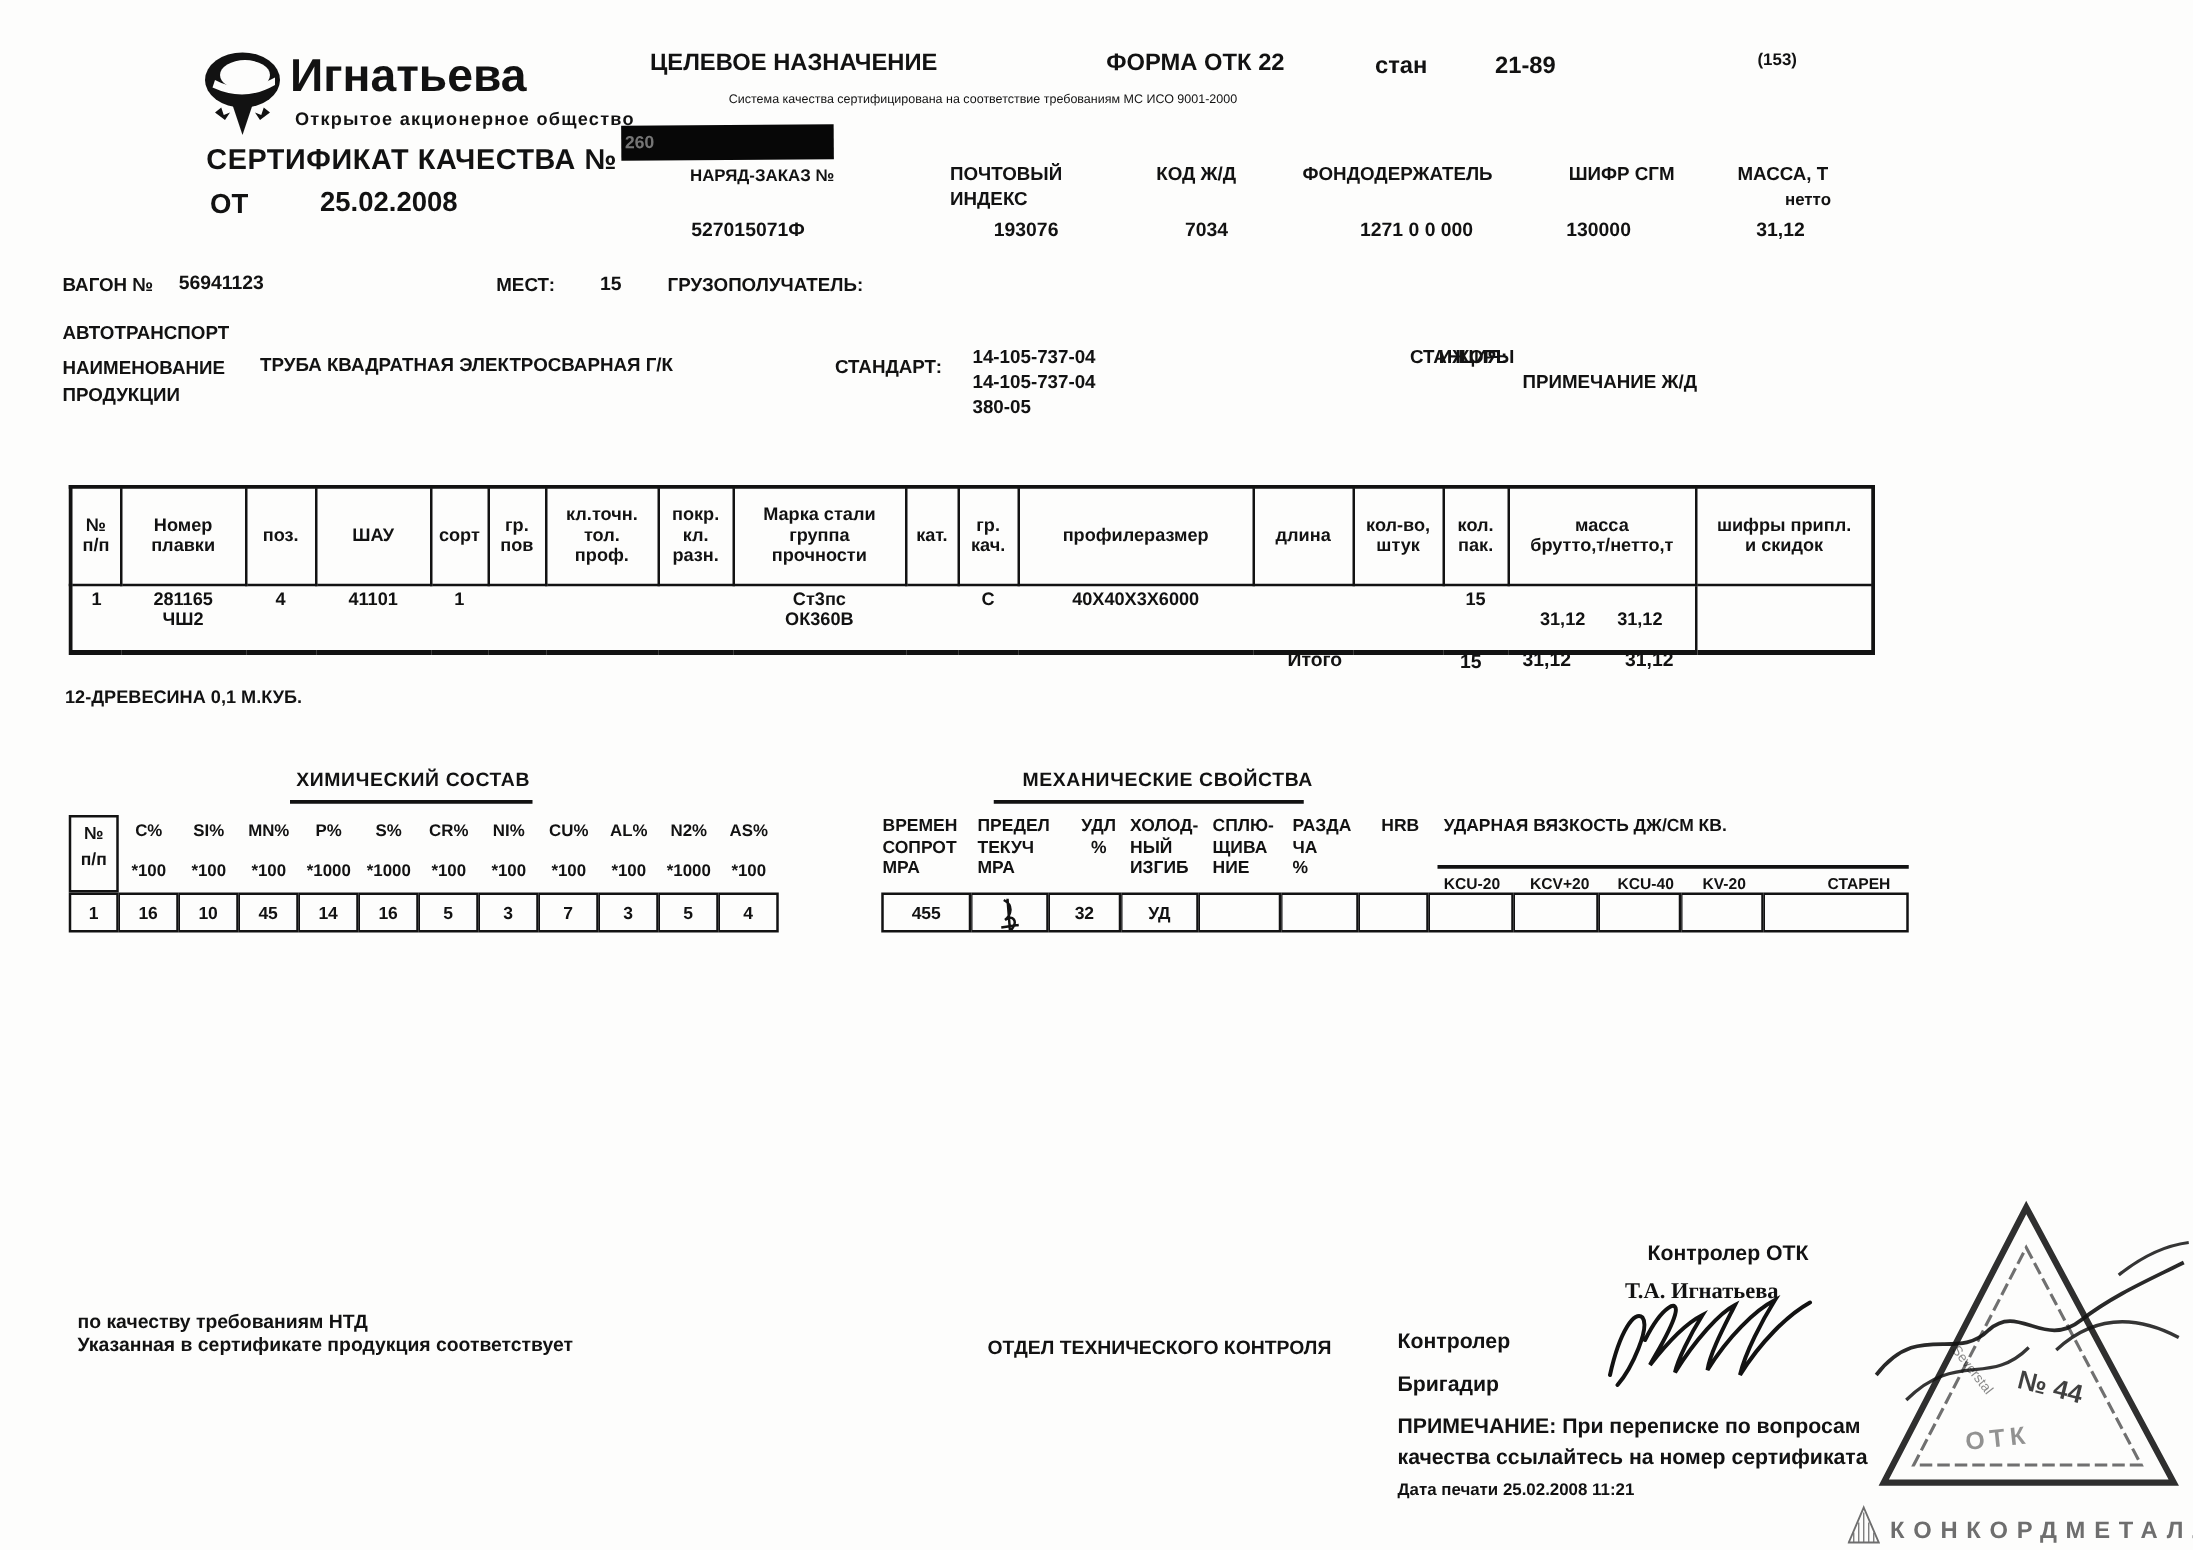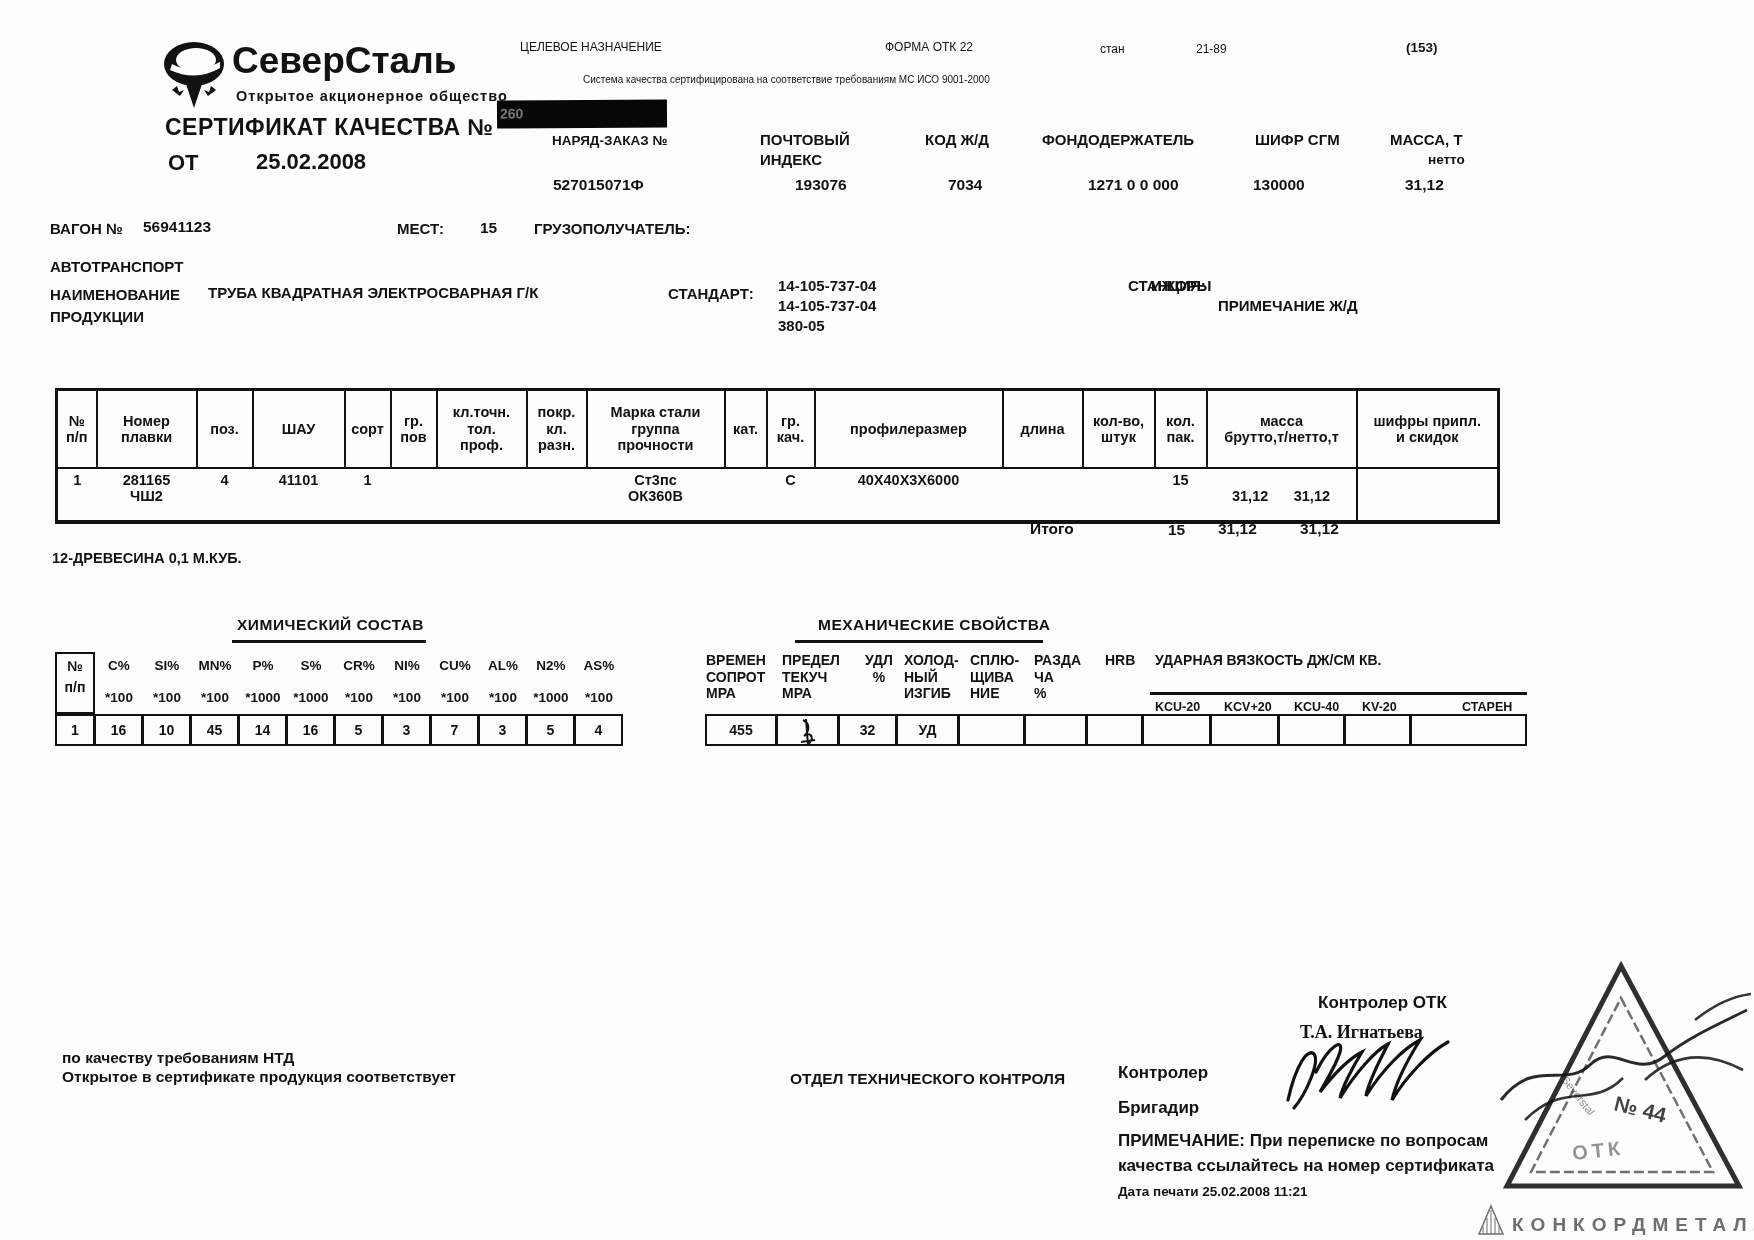--- a/index.html
+++ b/index.html
@@ -13,21 +13,21 @@
   }
   .abs { position:absolute; }
   .pre { white-space:pre-line; }
   .ctr { text-align:center; }
 
   
   .logo-text    { font-size:37px; font-weight:bold; letter-spacing:0; }
   .logo-sub     { font-size:14.5px; font-weight:bold; letter-spacing:1px; }
   .cert-title   { font-size:23px; font-weight:bold; letter-spacing:.5px; }
   .cert-date    { font-size:22px; font-weight:bold; }
-  .hdr-label    { font-size:12px; font-weight:normal; }
+  .hdr-label    { font-size:19px; font-weight:bold; }
   .hdr-small    { font-size:13.5px; font-weight:bold; }
   .iso-line     { font-size:10px; font-weight:normal; }
   .redact       { background:#070707; transform:rotate(-.4deg); }
   .redact span  { color:#cfcfcf; font-size:14px; font-weight:bold; opacity:.55; padding-left:3px; }
 
   .field-label  { font-size:15px; font-weight:bold; line-height:1.3; }
   .field-value  { font-size:15.5px; font-weight:bold;text-align:center; }
 
   
   table.main {
@@ -85,21 +85,21 @@
 <body>
 
 <svg class="abs" style="left:158px;top:38px" width="72" height="72" viewBox="0 0 72 72">
   <ellipse cx="36" cy="26" rx="30" ry="22" fill="#121212"></ellipse>
   <ellipse cx="38" cy="22" rx="20" ry="12" fill="#fdfdfc"></ellipse>
   <path d="M14,26 Q36,38 62,24 L62,30 Q38,44 12,32 Z" fill="#fdfdfc"></path>
   <path d="M28,46 L44,46 L36,70 Z" fill="#121212"></path>
   <path d="M14,52 l5,-4 2,6 5,-2 -4,6 z" fill="#121212"></path>
   <path d="M58,52 l-5,-4 -2,6 -5,-2 4,6 z" fill="#121212"></path>
 </svg>
-<div class="abs logo-text" style="left:232px;top:40px">СеверСталь</div>
+<div class="abs logo-text" style="left:232px;top:40px">Игнатьева</div>
 <div class="abs logo-sub" style="left:236px;top:88px">Открытое  акционерное  общество</div>
 <div class="abs cert-title" style="left:165px;top:114px">СЕРТИФИКАТ КАЧЕСТВА №</div>
 <div class="abs cert-date" style="left:168px;top:150px">ОТ</div>
 <div class="abs cert-date" style="left:256px;top:149px">25.02.2008</div>
 
 <div class="abs redact" style="left:497px;top:100px;width:170px;height:28px;line-height:26px">
   <span>260</span>
 </div>
 
 <div class="abs hdr-label" style="left:520px;top:40px">ЦЕЛЕВОЕ НАЗНАЧЕНИЕ</div>
@@ -302,21 +302,21 @@
   <div class="cell" style="width:66px"></div>
   <div class="cell" style="width:62px"></div>
   <div class="cell" style="width:56px"></div>
   <div class="cell" style="width:68px"></div>
   <div class="cell" style="width:68px"></div>
   <div class="cell" style="width:66px"></div>
   <div class="cell" style="width:66px"></div>
   <div class="cell" style="width:116px"></div>
 </div>
 
-<div class="abs foot-text" style="left:62px;top:1068px">Открытое в сертификате продукция соответствует</div>
+<div class="abs foot-text" style="left:62px;top:1068px">Указанная в сертификате продукция соответствует</div>
 <div class="abs foot-text" style="left:62px;top:1049px">по качеству требованиям НТД</div>
 
 <div class="abs foot-text" style="left:790px;top:1070px">ОТДЕЛ ТЕХНИЧЕСКОГО КОНТРОЛЯ</div>
 <div class="abs foot-big" style="left:1118px;top:1063px">Контролер</div>
 <div class="abs foot-big" style="left:1118px;top:1098px">Бригадир</div>
 <div class="abs foot-big" style="left:1118px;top:1131px">ПРИМЕЧАНИЕ: При переписке по вопросам</div>
 <div class="abs foot-big" style="left:1118px;top:1156px">качества ссылайтесь на номер сертификата</div>
 <div class="abs print-date" style="left:1118px;top:1184px">Дата печати 25.02.2008 11:21</div>
 
 <div class="abs foot-big" style="left:1318px;top:993px">Контролер ОТК</div>

